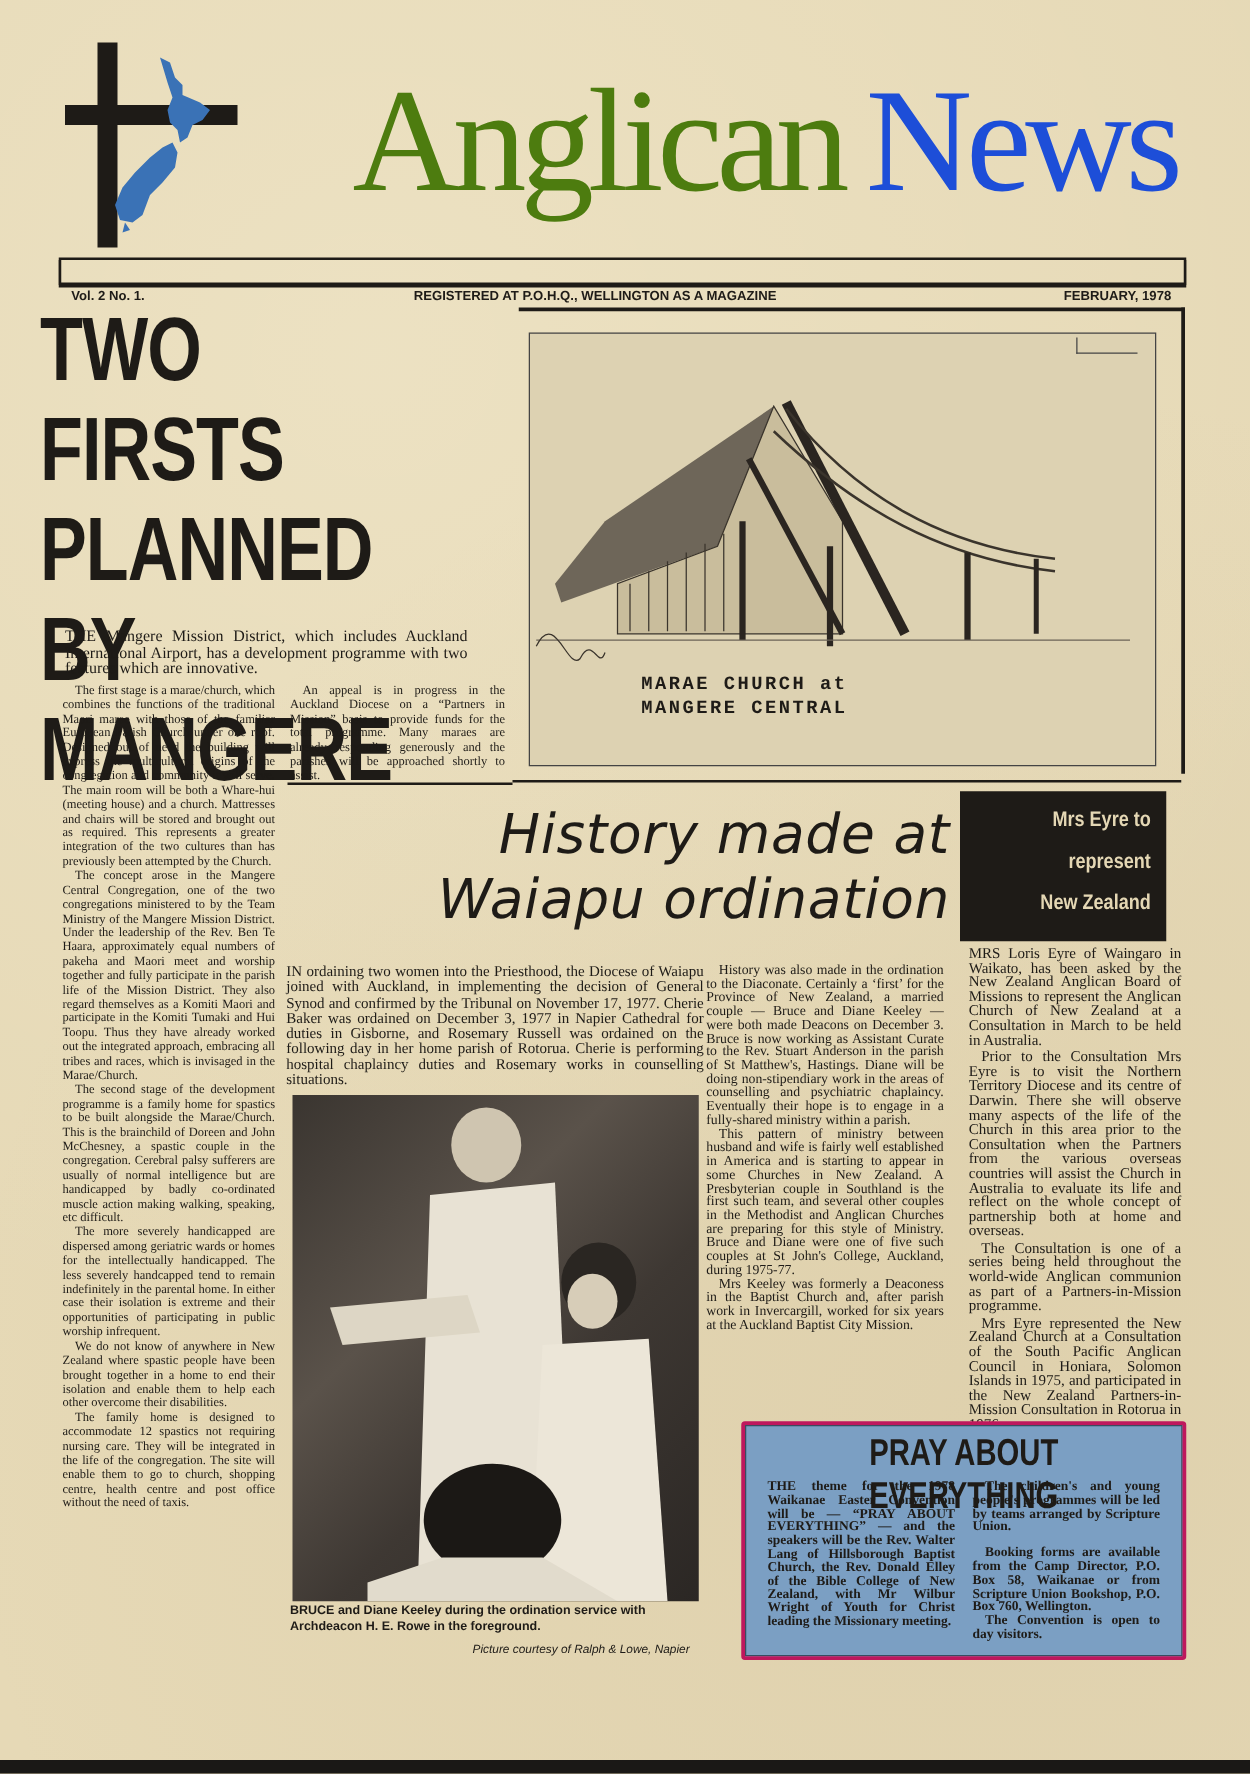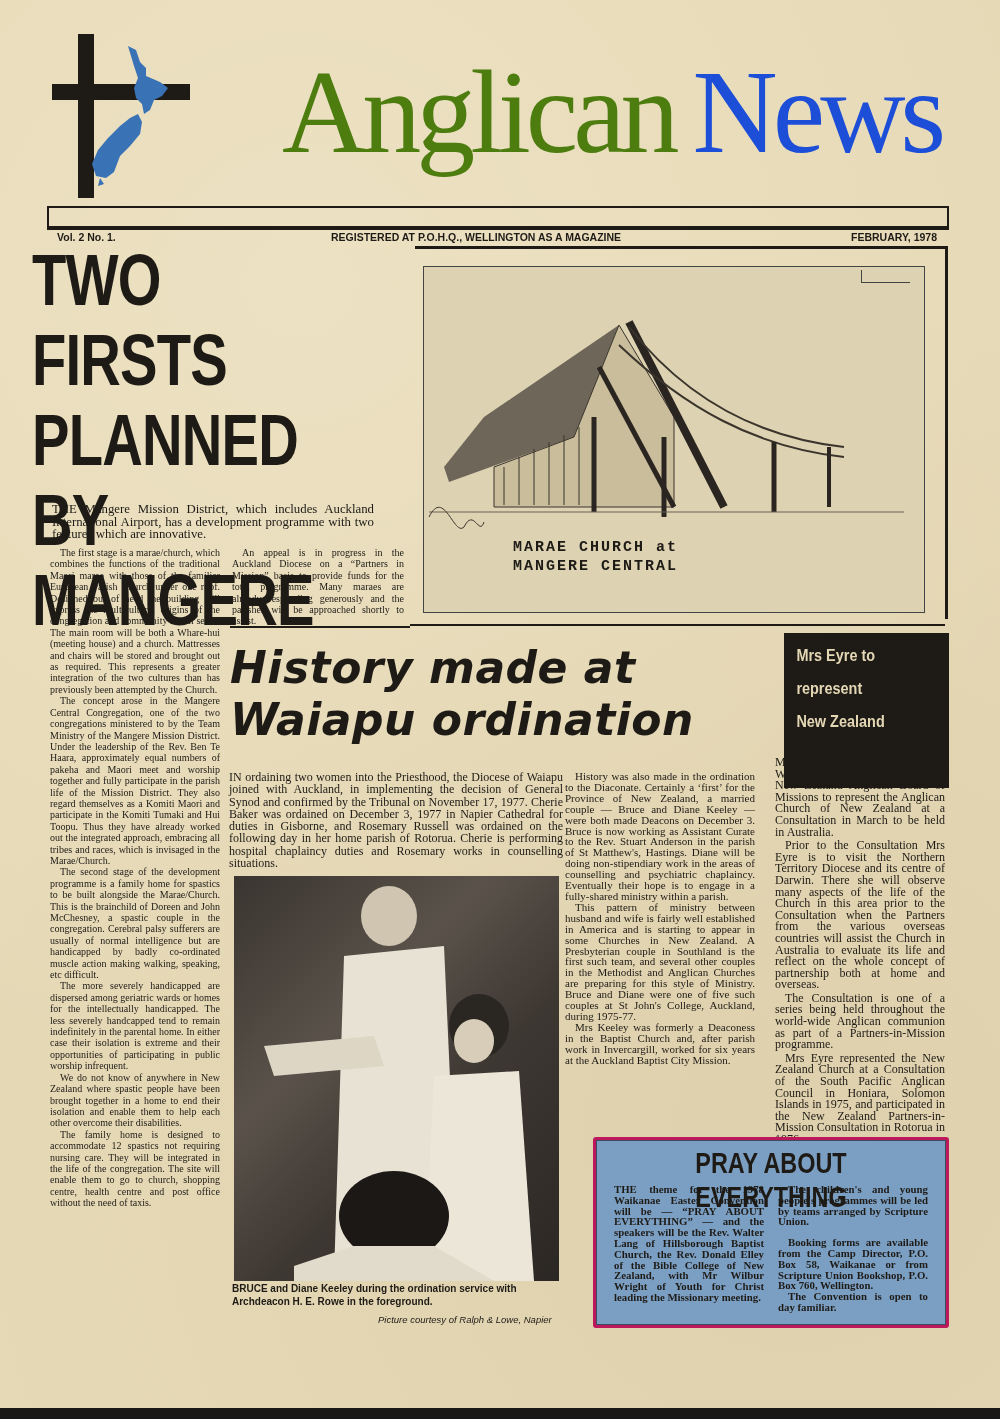--- a/index.html
+++ b/index.html
@@ -27,29 +27,29 @@
   #col1 { left:50px; top:547px; width:170px; }
   #col2 { left:232px; top:547px; width:172px; }
   #col2-rule { left:230px; top:626px; width:180px; height:2px; background:#1e1b17; }
   
   #illus-frame { left:415px; top:246px; width:530px; height:370px; border-top:3px solid #1e1b17; border-right:3px solid #1e1b17; }
   #illus-inner { left:423px; top:266px; width:500px; height:345px; border:1px solid #444; background:#ddd2b2; }
   #illus-caption { left:513px; top:538px; font-family:Liberation Mono, monospace; font-weight:bold; font-size:15px; line-height:19px; letter-spacing:2px; }
   #illus-label { left:861px; top:270px; width:48px; height:12px; border-left:1px solid #444; border-bottom:1px solid #444; font-size:5px; font-family:"Liberation Sans", sans-serif; text-align:center; line-height:8px; }
   #sec-rule { left:410px; top:624px; width:535px; height:2px; background:#1e1b17; }
   
-  #h2 { left:230px; top:642px; width:530px; font-family:"DejaVu Sans", sans-serif; font-weight:bold; font-style:italic; font-size:44px; line-height:52px; letter-spacing:.5px; }
+  #h2 { left:230px; top:642px; width:530px; font-family:"DejaVu Sans", sans-serif; font-weight:normal; font-style:italic; font-size:44px; line-height:52px; letter-spacing:.5px;text-align:right; }
   #h2-body { left:229px; top:771px; width:334px; font-size:12px; line-height:12.3px; }
   #h2-body p { text-indent:0; }
   #photo { left:234px; top:876px; width:325px; height:405px; background:linear-gradient(135deg,#3a3530 0%,#5a524a 35%,#3e3833 60%,#2b2724 100%); overflow:hidden; }
   #photo-caption { left:232px; top:1283px; width:335px; font-family:"Liberation Sans", sans-serif; font-weight:bold; font-size:10px; line-height:12.5px; }
   #photo-credit { left:378px; top:1314px; font-family:"Liberation Sans", sans-serif; font-style:italic; font-size:9.5px; }
   #col4 { left:565px; top:771px; width:190px; font-size:11px; line-height:10.9px; }
   
-  #eyre-box { left:768px; top:633px; width:165px; height:155px; background:#1e1b17; color:#e4d7b4; font-family:"Liberation Sans", sans-serif; font-weight:bold; font-size:17px; line-height:33px; text-align:left; padding-top:6px; box-sizing:border-box; transform:scaleX(1);margin-left:16px; }
+  #eyre-box { left:768px; top:633px; width:165px; height:120px; background:#1e1b17; color:#e4d7b4; font-family:"Liberation Sans", sans-serif; font-weight:bold; font-size:17px; line-height:33px; text-align:right; padding-top:6px; box-sizing:border-box; transform:scaleX(1); }
   #eyre-box div { transform:scaleX(.85); }
   #eyre-body { left:775px; top:757px; width:170px; font-size:12px; line-height:11.6px; }
   #eyre-body p.first { text-indent:0; }
   #eyre-body p + p { margin-top:2px; }
   
   #pray { left:593px; top:1137px; width:350px; height:185px; background:#7b9fc3; border:3px solid #be185d; border-radius:3px; box-shadow: inset 0 0 0 1px #3a4c60; }
   #pray-title { left:0; top:6px; width:350px; text-align:center; font-family:"Liberation Sans", sans-serif; font-weight:bold; font-size:30px; line-height:34px; transform:scaleX(.78); }
   #pray-left { left:18px; top:44px; width:150px; font-family:"Liberation Serif", serif; font-weight:bold; font-size:10.8px; line-height:10.8px; text-align:justify; }
   #pray-right { left:182px; top:44px; width:150px; font-family:"Liberation Serif", serif; font-weight:bold; font-size:10.8px; line-height:10.8px; text-align:justify; }
   #pray-right p, #pray-left p { margin:0; text-indent:10px; }
@@ -171,17 +171,17 @@
 </div>
 
 <div id="pray" class="abs">
   <div id="pray-title" class="abs">PRAY ABOUT EVERYTHING</div>
   <div id="pray-left" class="abs">
     <p>THE theme for the 1978 Waikanae Easter Convention will be — “PRAY ABOUT EVERYTHING” — and the speakers will be the Rev. Walter Lang of Hillsborough Baptist Church, the Rev. Donald Elley of the Bible College of New Zealand, with Mr Wilbur Wright of Youth for Christ leading the Missionary meeting.</p>
   </div>
   <div id="pray-right" class="abs">
     <p>The children's and young people's programmes will be led by teams arranged by Scripture Union.</p>
     <p class="gap">Booking forms are available from the Camp Director, P.O. Box 58, Waikanae or from Scripture Union Bookshop, P.O. Box 760, Wellington.</p>
-    <p>The Convention is open to day familiar.</p>
+    <p>The Convention is open to day visitors.</p>
   </div>
 </div>
 
 <div id="bottom-rule" class="abs"></div>
 
 </body></html>

